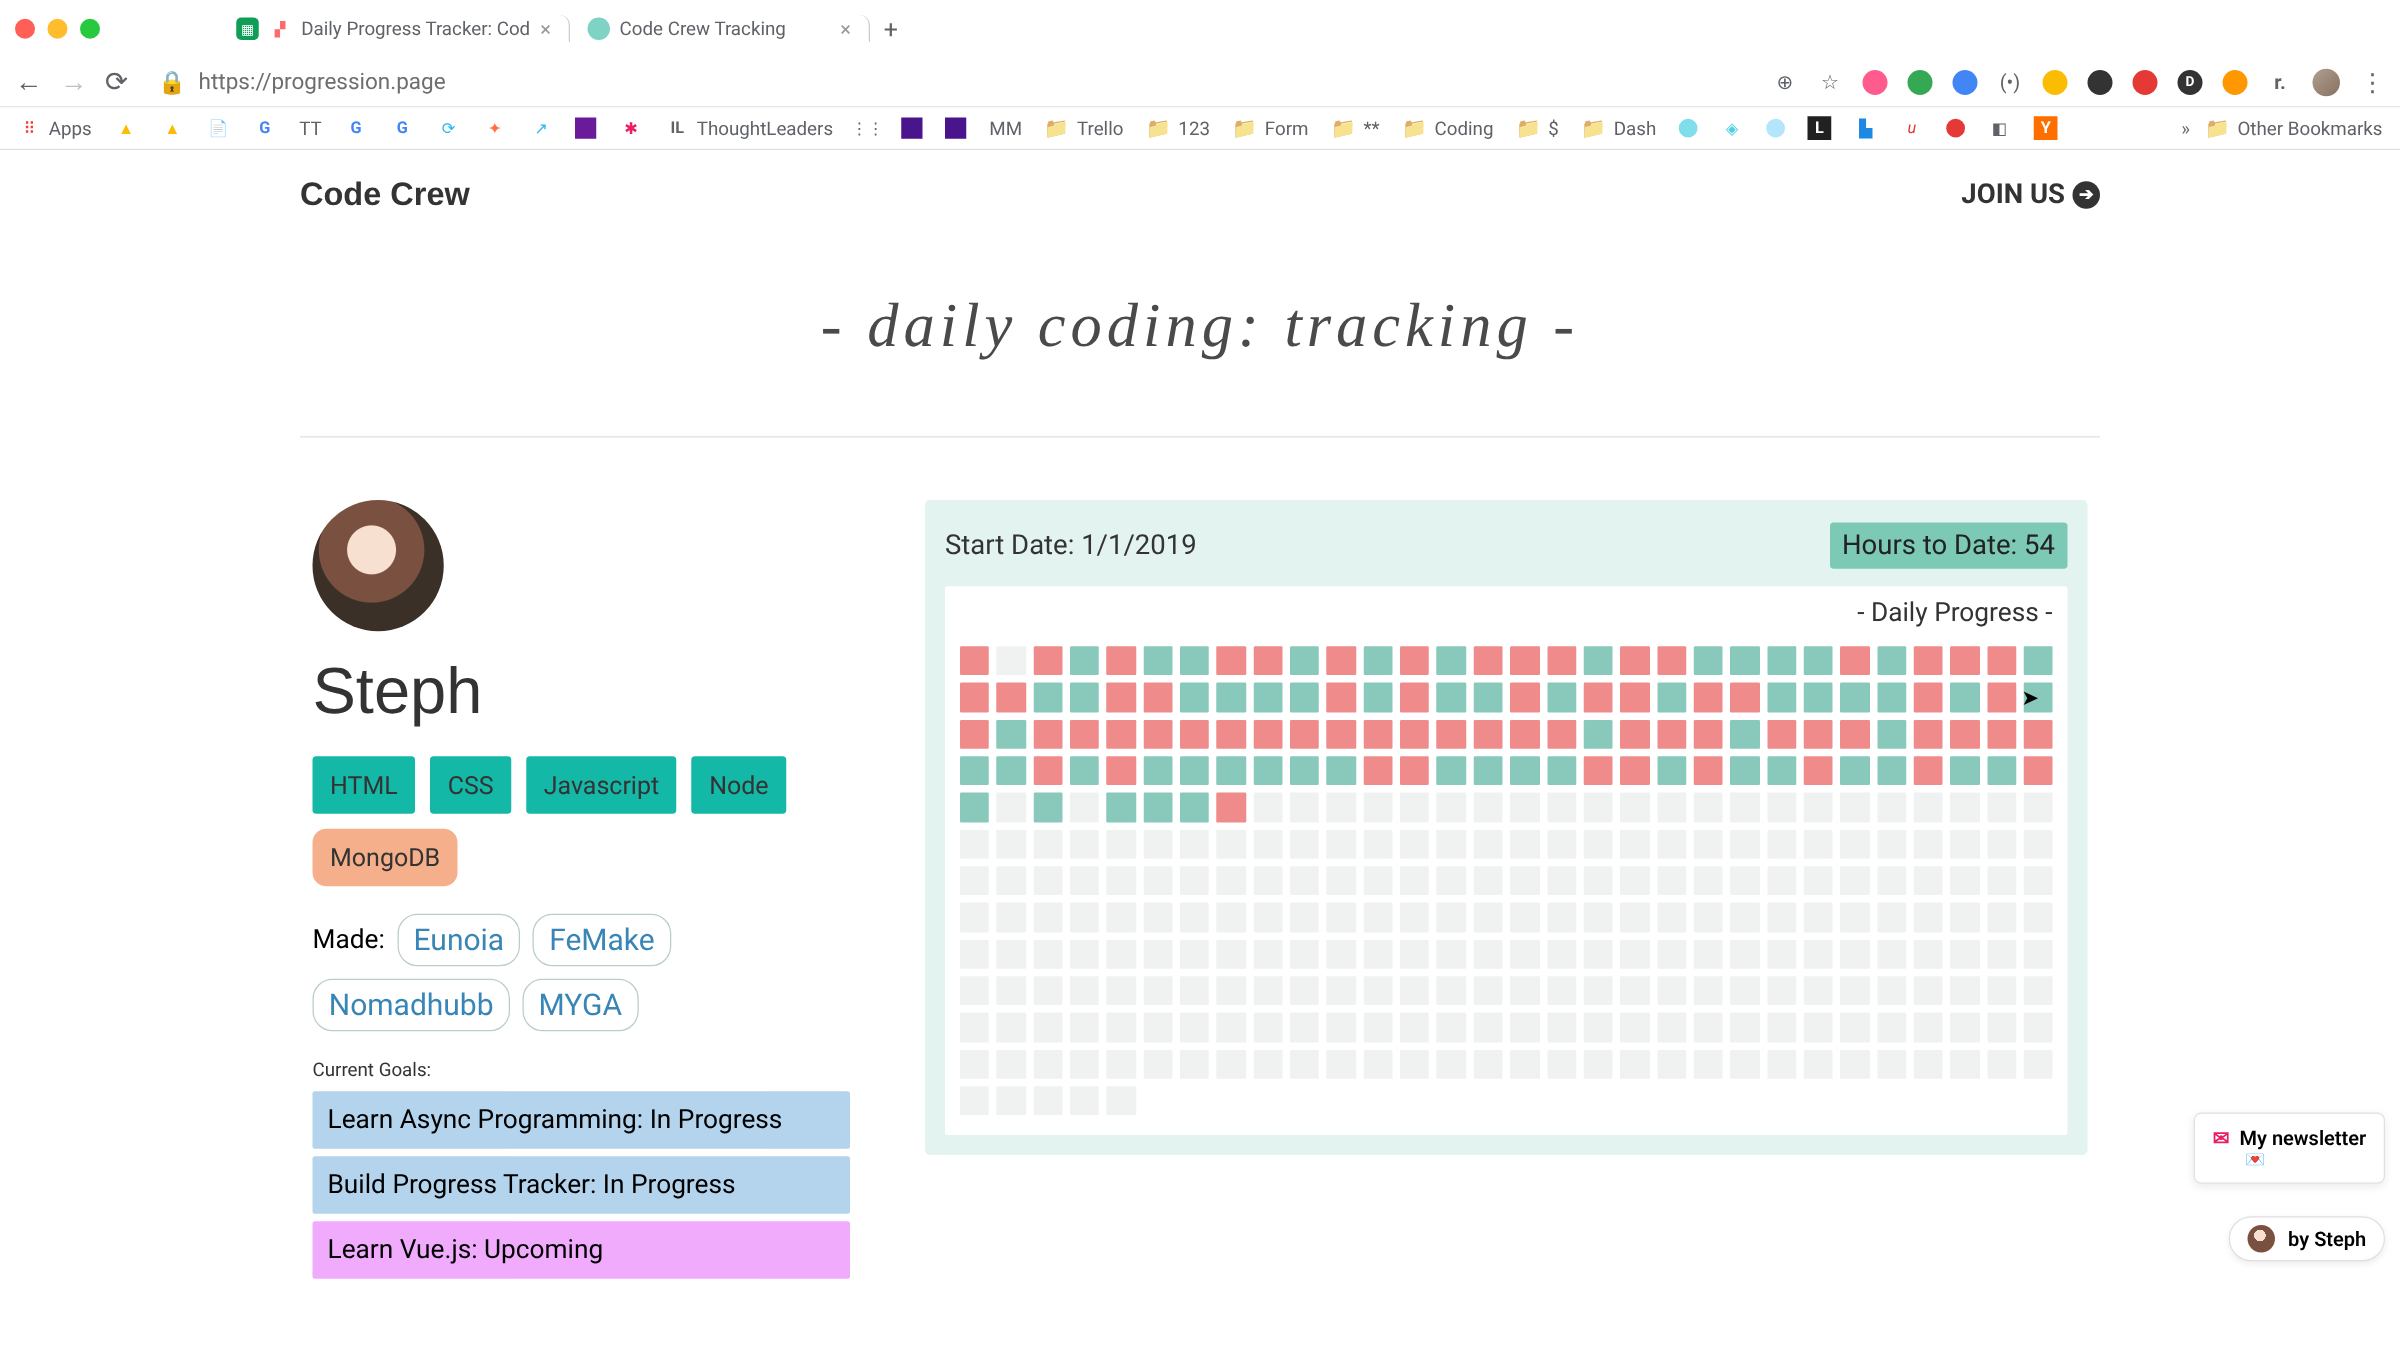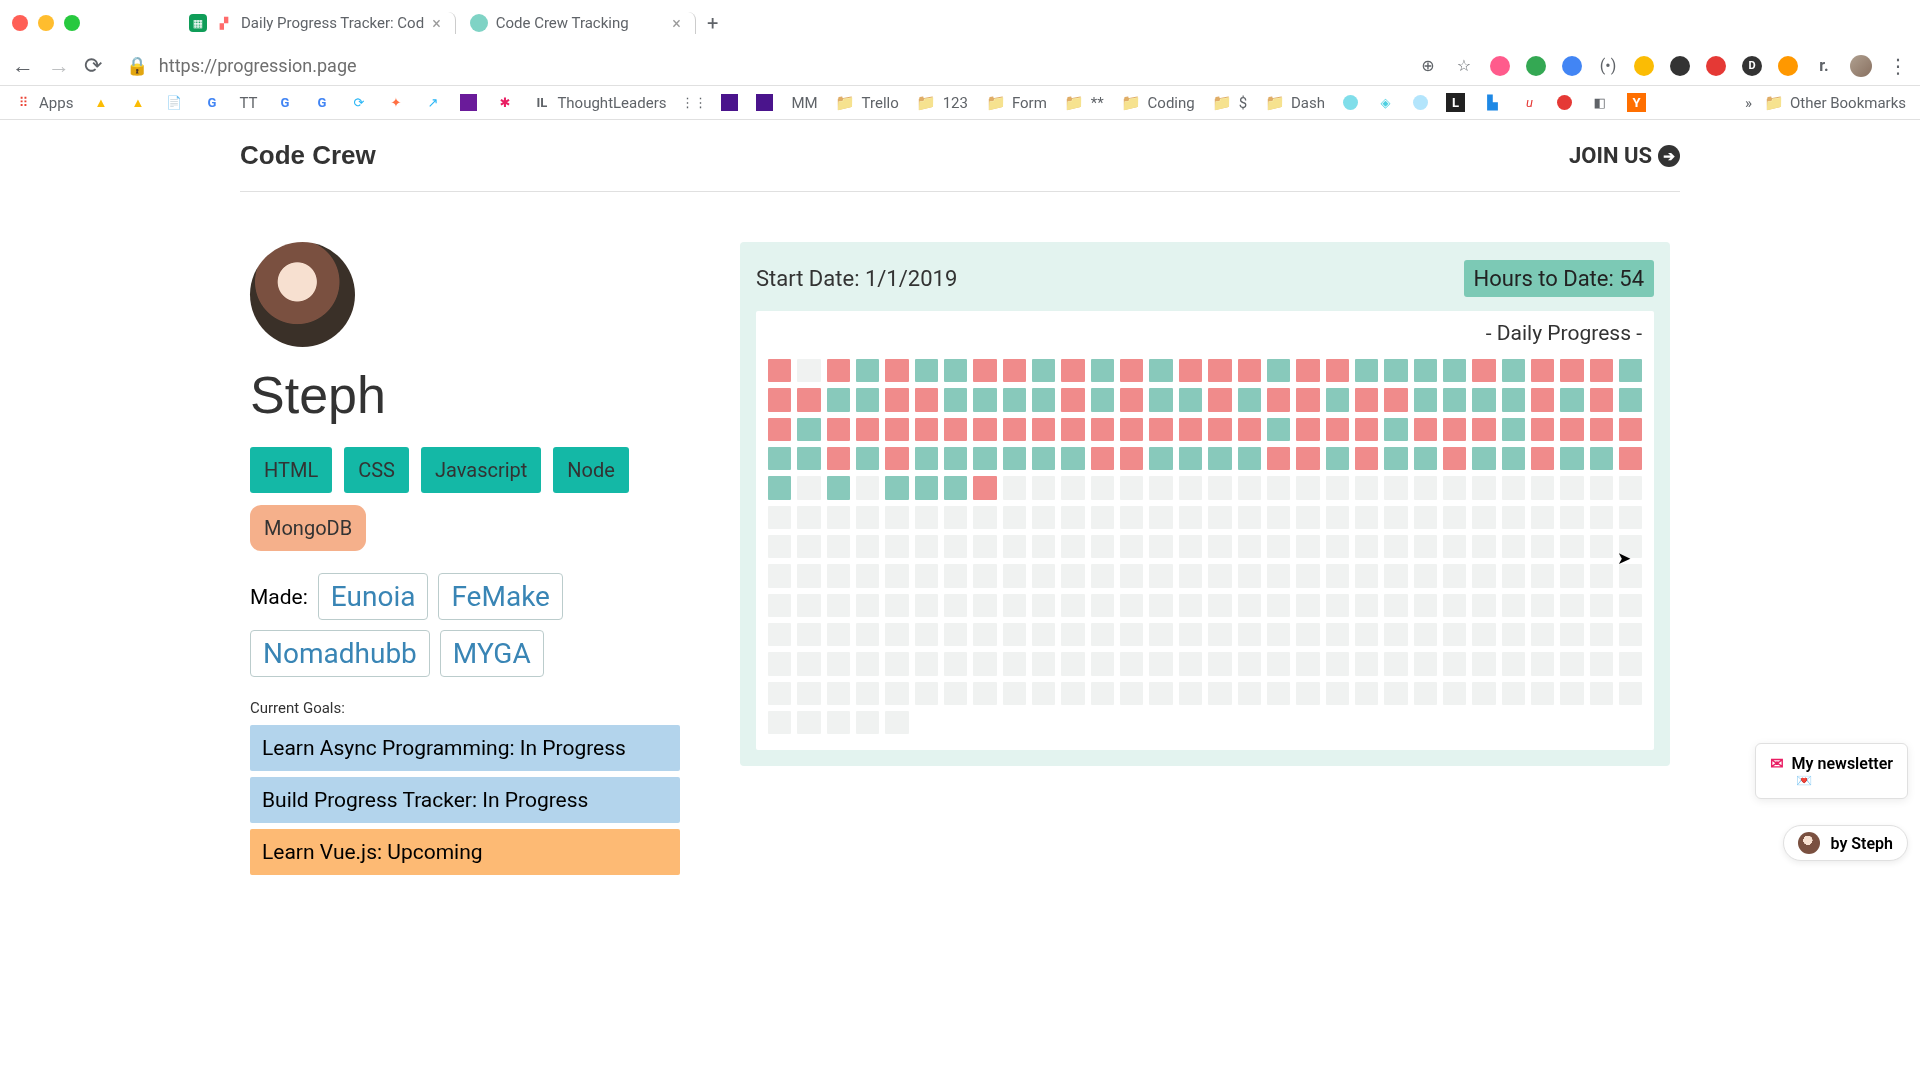--- a/index.html
+++ b/index.html
@@ -66,25 +66,25 @@
 
 .main { display:flex; gap:60px; padding:0 250px; }
 .left { width:430px; }
 .avatar { width:105px; height:105px; border-radius:50%; background:radial-gradient(circle at 45% 38%, #f7e0d0 0 22%, #7a5040 23% 48%, #3a3028 49%); margin-bottom:18px; }
 .name { font-size:52px; font-weight:400; color:#333; margin-bottom:22px; font-family: "Segoe UI", sans-serif; }
 .tags { display:flex; flex-wrap:wrap; gap:12px; margin-bottom:22px; }
 .tag { padding:11px 14px; font-size:20px; color:#333; border-radius:3px; }
 .tag.purple { background:#14b8a6; }
 .tag.salmon { background:#f5b08b;border-radius:11px; }
 .made-row { display:flex; align-items:center; gap:10px; flex-wrap:wrap; margin-bottom:22px; font-size:21px; }
-.pill { padding:6px 12px; border:1px solid #bcc; border-radius:4px; color:#3985b5; font-size:28px; }
+.pill { padding:6px 12px; border:1px solid #bcc; border-radius:16px; color:#3985b5; font-size:24px; }
 .goals-label { font-size:15px; color:#333; margin-bottom:8px; }
 .goal { padding:11px 12px; font-size:21px; margin-bottom:6px; border-radius:2px; }
 .goal.blue { background:#b3d4ec; }
-.goal.gray { background:#fdba74; }
+.goal.gray { background:#f0abfc; }
 
 .right { flex:1; }
 .panel { background:#e3f3ef; border-radius:4px; padding:18px 16px 16px; }
 .panel-top { display:flex; justify-content:space-between; align-items:center; margin-bottom:14px; }
 .start-date { font-size:22px; color:#333; }
 .hours-badge { background:#7cc9b5; padding:6px 10px; font-size:22px; color:#222; border-radius:3px; }
 .dp-box { background:#fff; border-radius:2px; padding:10px 12px 16px; }
 .dp-title { text-align:right; font-size:21px; color:#333; margin-bottom:14px; }
 .grid { display:grid; grid-template-columns: repeat(30, 1fr); gap:6px; }
 .cell { aspect-ratio:1; border-radius:1px; }
@@ -276,20 +276,23 @@
 
 <div class="page">
   <div class="nav-top">
     <div class="brand">Code Crew</div>
     <div class="join">
       <span>JOIN US</span>
       <span class="arrow">➔</span>
     </div>
   </div>
 
+  <div class="hero">
+    <div class="cursive">- daily coding: tracking -</div>
+  </div>
 
   <div class="divider"></div>
 
   <div class="main">
     <div class="left">
       <div class="avatar"></div>
       <div class="name">Steph</div>
       <div class="tags" id="skills-container">
           <div class="tag purple">HTML</div>
           <div class="tag purple">CSS</div>

